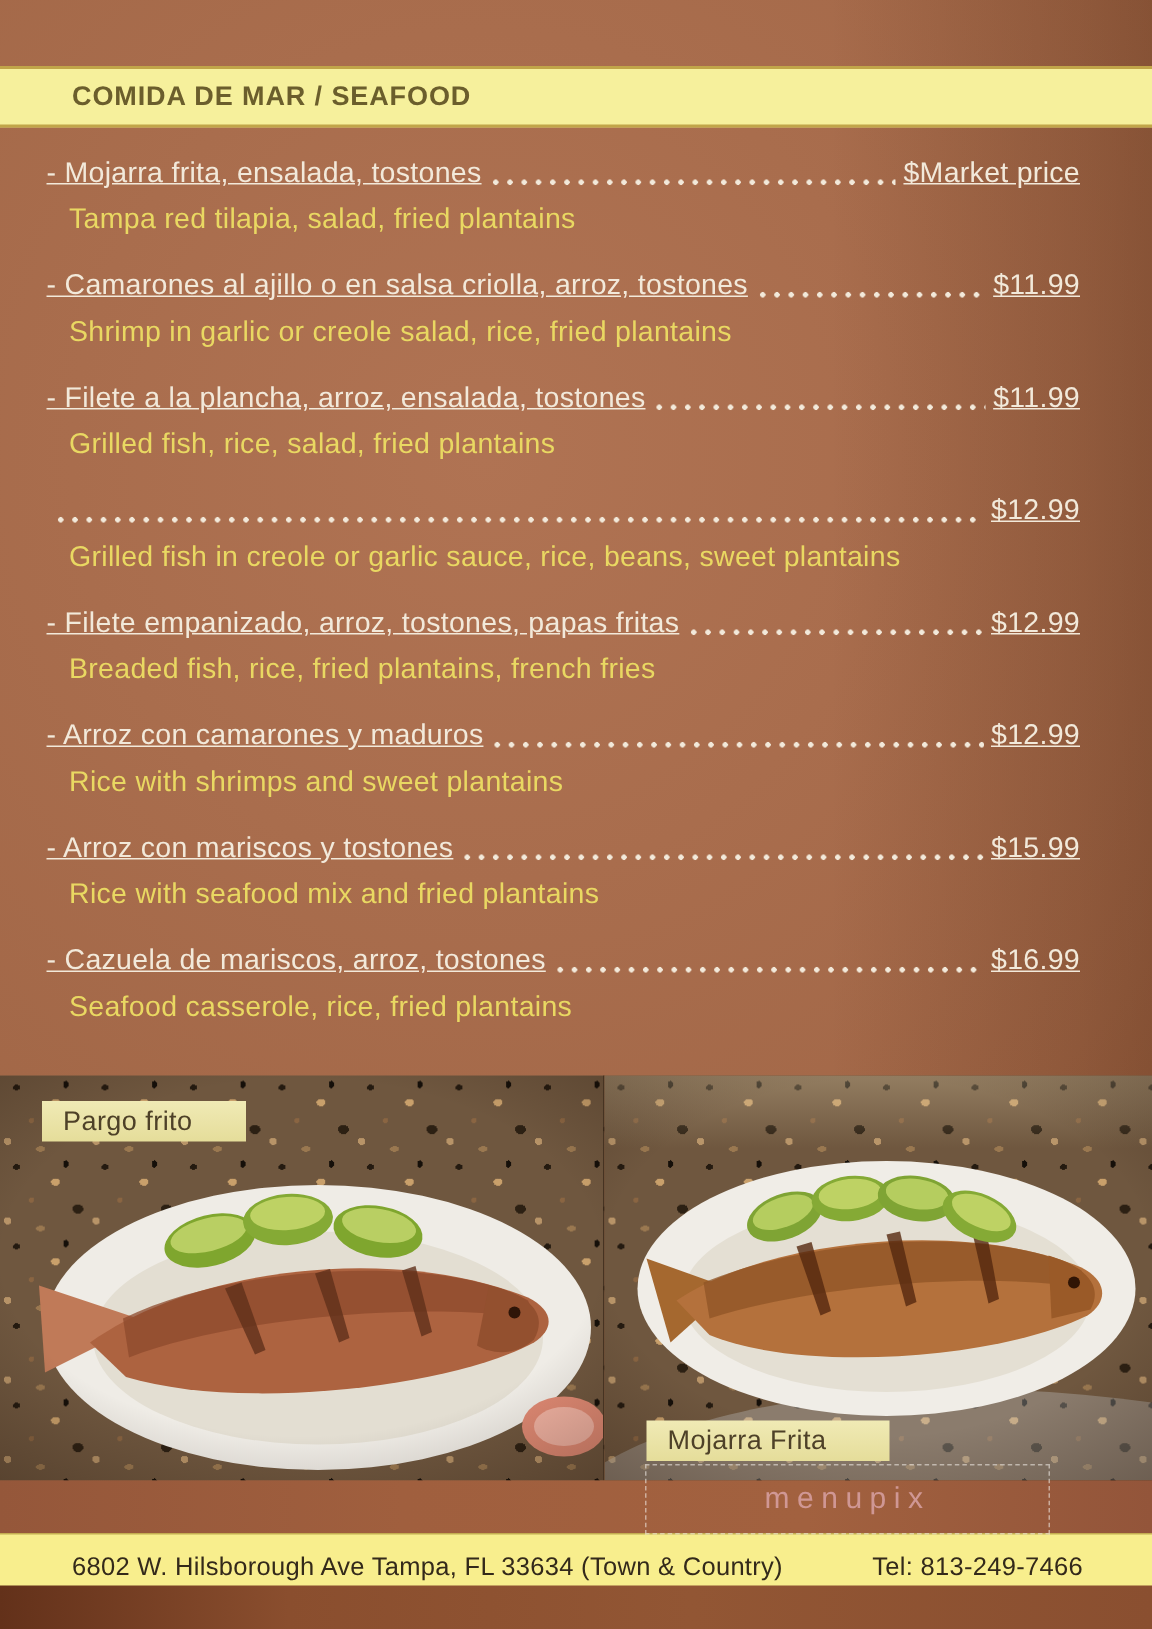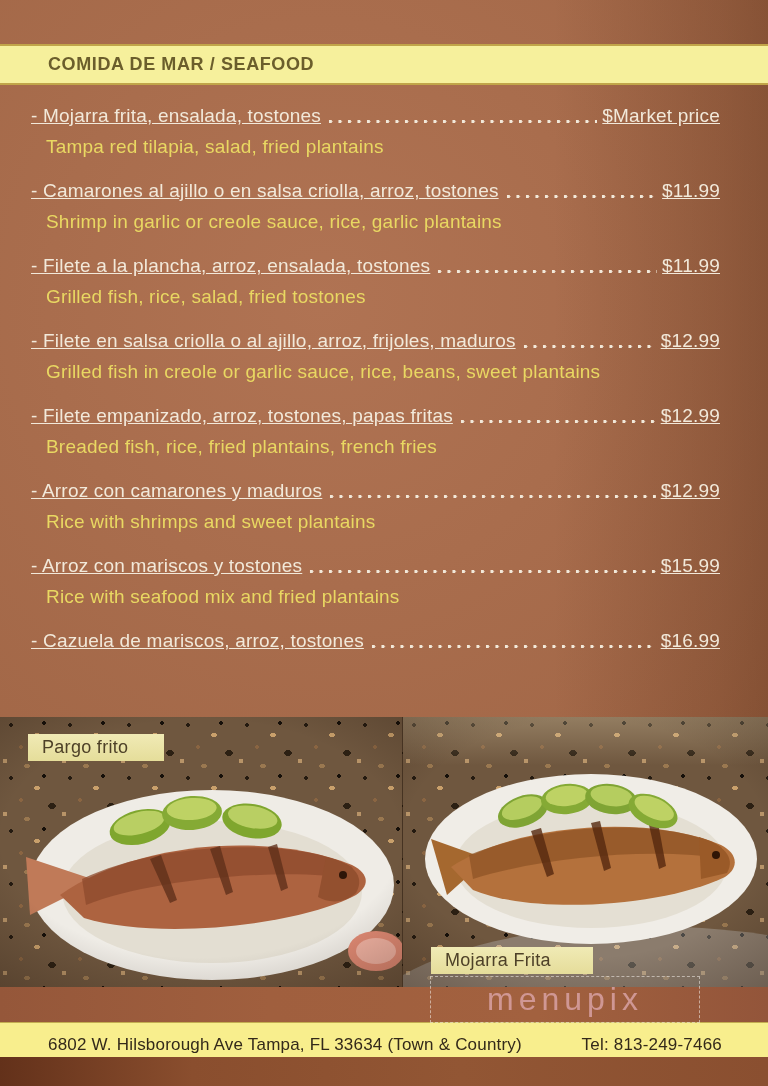--- a/index.html
+++ b/index.html
@@ -68,21 +68,21 @@
   }
   .label-left{left:28px;top:17px;width:136px;}
   .label-right{left:4px;top:230px;width:162px;margin-left:24px;}
   
   .strip{position:absolute;top:987px;left:0;width:768px;height:35px;
     background:linear-gradient(90deg,#95573a 0%,#a05f3e 35%,#a2613f 70%,#93553a 100%);}
   .watermark{
     position:absolute;left:430px;top:976px;width:268px;height:45px;z-index:3;
     border:1px dashed rgba(245,240,235,0.6);
     display:flex;align-items:center;justify-content:center;
-    color:#d49c9c;font-size:32px;letter-spacing:5px;opacity:0.92;
+    color:#d49c9c;font-size:20px;letter-spacing:5px;opacity:0.92;
   }
   
   .footer{
     position:absolute;top:1022px;left:0;width:768px;height:44px;box-sizing:border-box;
     background:#f8ee8d;border-top:1px solid rgba(160,130,40,0.6);
     display:flex;align-items:center;justify-content:space-between;
     padding:0 46px 0 48px;color:#33291a;font-size:17px;letter-spacing:0.2px;
   }
   .bottom-strip{
     position:absolute;top:1057px;left:0;width:768px;height:29px;
@@ -106,33 +106,32 @@
         <span class="pr">$Market price</span>
       </div>
       <div class="tr">Tampa red tilapia, salad, fried plantains</div>
     </li>
     <li class="item">
       <div class="line">
         <span class="nm">- Camarones al ajillo o en salsa criolla, arroz, tostones</span>
         <span class="dots"></span>
         <span class="pr">$11.99</span>
       </div>
-      <div class="tr">Shrimp in garlic or creole sauce, rice, garlic plantains</div>
+      <div class="tr">Shrimp in garlic or creole salad, rice, fried plantains</div>
     </li>
     <li class="item">
       <div class="line">
         <span class="nm">- Filete a la plancha, arroz, ensalada, tostones</span>
         <span class="dots"></span>
         <span class="pr">$11.99</span>
       </div>
-      <div class="tr">Grilled fish, rice, salad, fried tostones</div>
-    </li>
-    <li class="item">
-      <div class="line">
-        <span class="nm">- Filete en salsa criolla o al ajillo, arroz, frijoles, maduros</span>
+      <div class="tr">Grilled fish, rice, salad, fried plantains</div>
+    </li>
+    <li class="item">
+      <div class="line">
         <span class="dots"></span>
         <span class="pr">$12.99</span>
       </div>
       <div class="tr">Grilled fish in creole or garlic sauce, rice, beans, sweet plantains</div>
     </li>
     <li class="item">
       <div class="line">
         <span class="nm">- Filete empanizado, arroz, tostones, papas fritas</span>
         <span class="dots"></span>
         <span class="pr">$12.99</span>
@@ -154,20 +153,21 @@
         <span class="pr">$15.99</span>
       </div>
       <div class="tr">Rice with seafood mix and fried plantains</div>
     </li>
     <li class="item">
       <div class="line">
         <span class="nm">- Cazuela de mariscos, arroz, tostones</span>
         <span class="dots"></span>
         <span class="pr">$16.99</span>
       </div>
+      <div class="tr">Seafood casserole, rice, fried plantains</div>
     </li>
   </ul>
 
   <div class="photos">
 
     <div class="photo photo-left granite">
       <svg width="403" height="270" viewBox="0 0 403 270">
         <ellipse cx="212" cy="168" rx="182" ry="95" fill="#efece6"></ellipse>
         <ellipse cx="212" cy="175" rx="150" ry="71" fill="#e3ded2"></ellipse>
         <path d="M26 140 L98 164 L30 198 Z" fill="#c07a58"></path>

